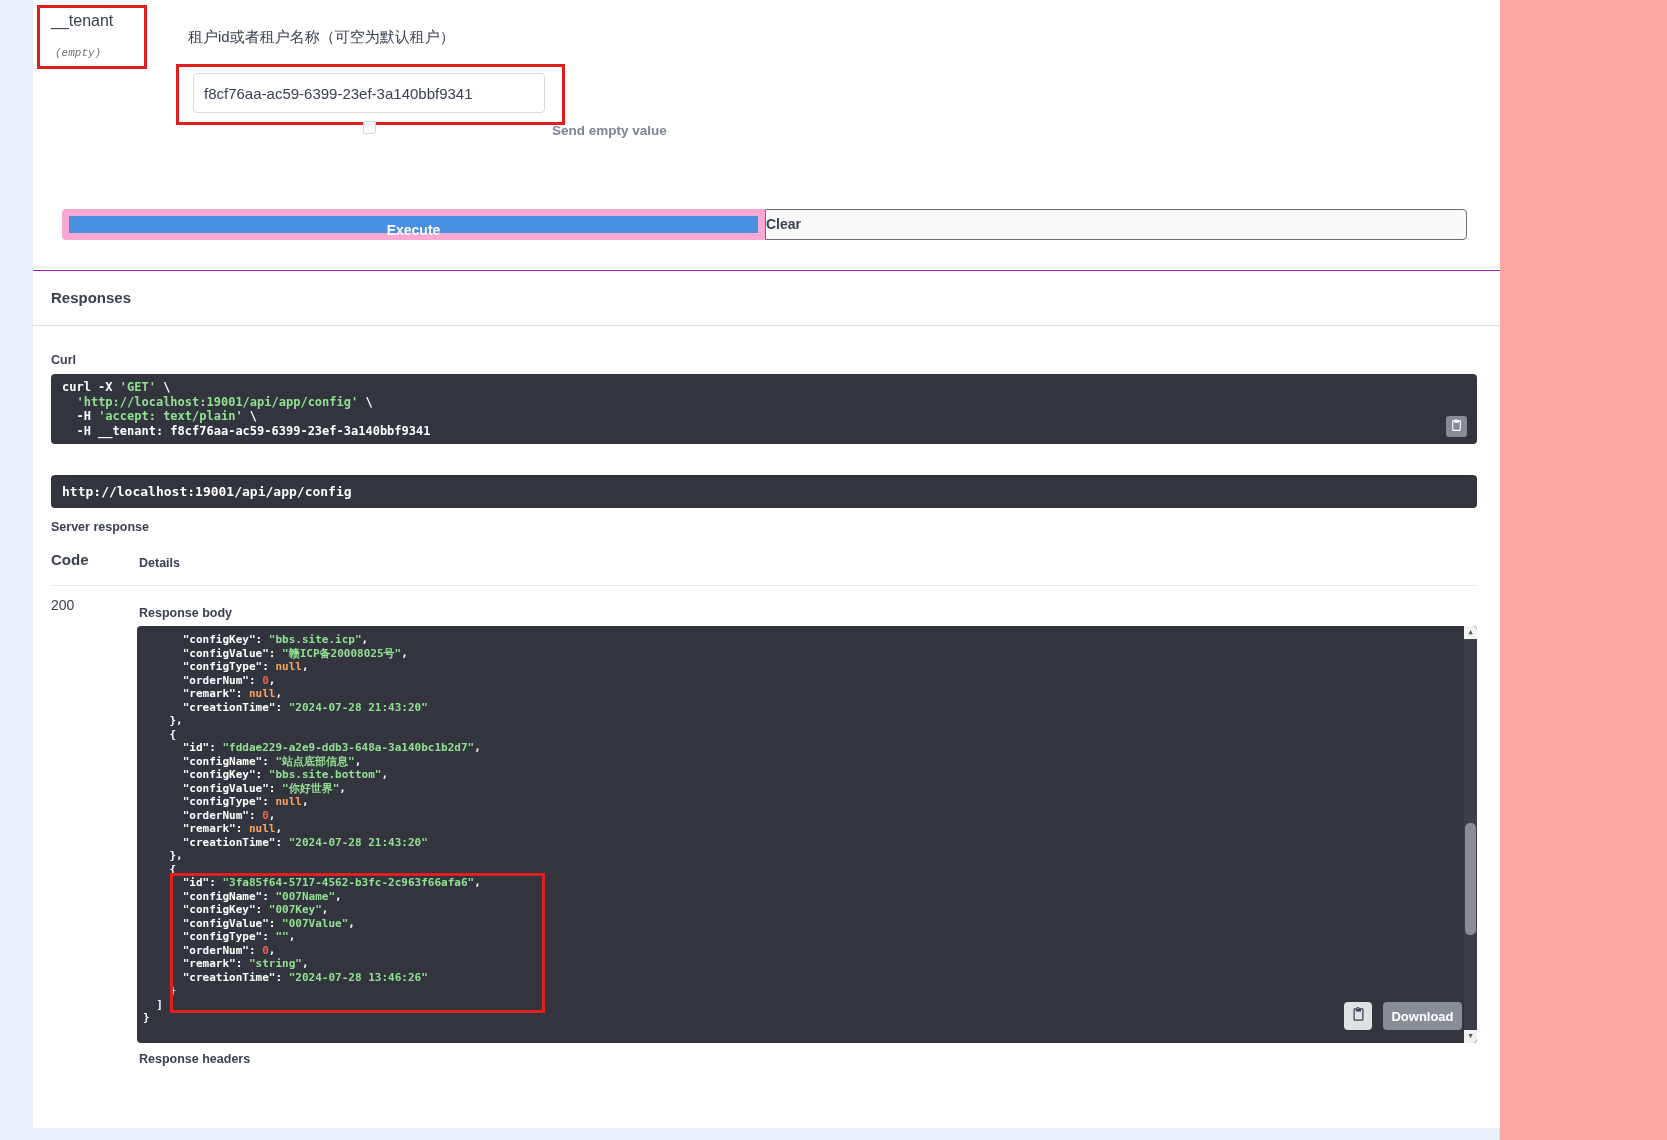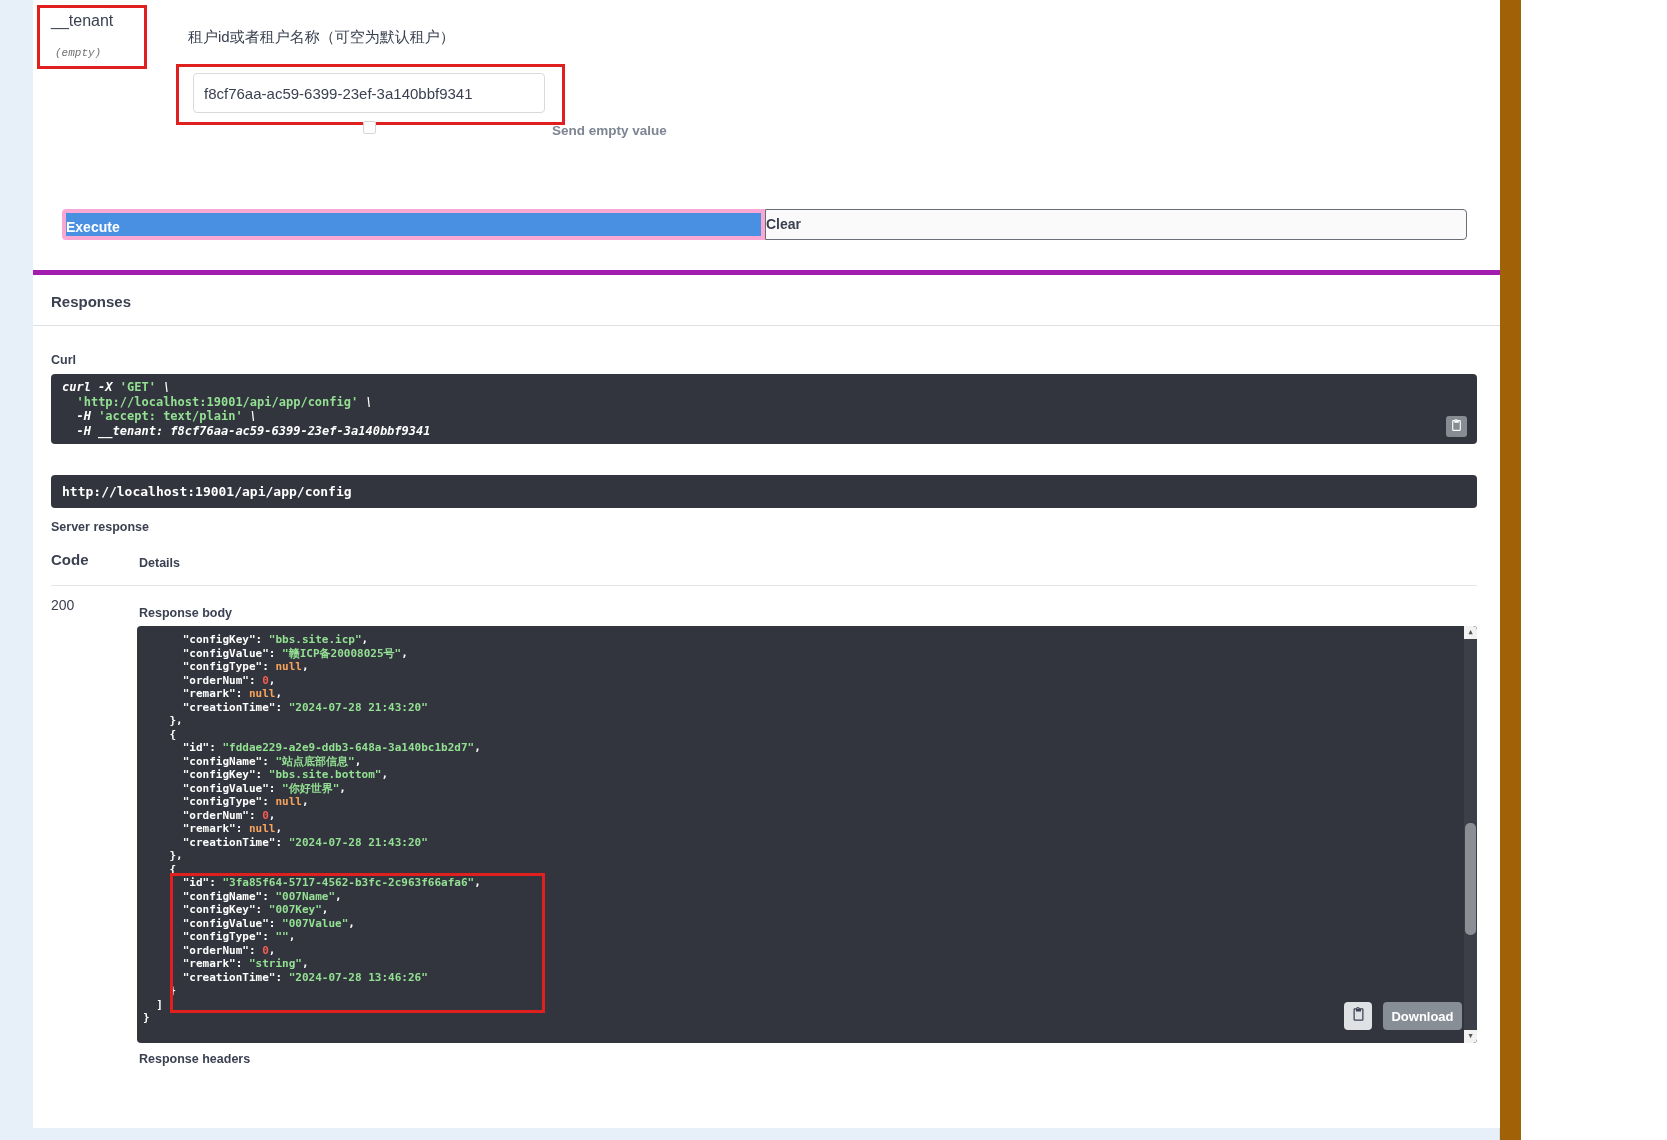--- a/index.html
+++ b/index.html
@@ -1,50 +1,50 @@
 <!DOCTYPE html>
 <html><head>
 <meta charset="utf-8">
 <style>
   * { margin:0; padding:0; box-sizing:border-box; }
   body { font-family:"Liberation Sans","DejaVu Sans",sans-serif; background:#fff; }
-  .canvas { position:relative; width:1521px; height:1140px; overflow:hidden; background:#a16207; }
+  .canvas { position:relative; width:1667px; height:1140px; overflow:hidden; background:#fca5a5; }
   .opblock-bg { position:absolute; left:0; top:0; width:1500px; height:1140px; background:#e7f0f9; border-right:1px solid #d7dde4; }
   .panel { position:absolute; left:33px; top:0; width:1467px; height:1128px; background:#ffffff; }
 
   .abs { position:absolute; }
 
   
   .annotation { position:absolute; border:3px solid #e01f1f; pointer-events:none; }
 
   
   .param-name { font-size:16px; color:#3b4151; }
   .param-in { font-size:11px; font-style:italic; color:#707070; font-family:"Liberation Mono","DejaVu Sans Mono",monospace; }
   .param-desc { font-size:15px; color:#3b4151; }
   .param-input { width:352px; height:40px; border:1px solid #d9d9d9; border-radius:4px; padding:0 10px; font-size:15px; color:#3b4151; background:#fff; font-family:"Liberation Sans","DejaVu Sans",sans-serif; }
   .empty-checkbox { width:13px; height:13px; appearance:none; -webkit-appearance:none; border:1px solid #d6d6d6; background:#fdfdfd; border-radius:2px; }
   .empty-label { font-size:13.5px; font-weight:bold; color:#7d8492; }
 
   
-  .btn-execute { position:absolute; left:29px; top:209px; width:703px; height:31px; background:#4990e2; border:4px solid #f9a8d4; border-radius:4px 0 0 4px; color:#fff; font-weight:bold; font-size:14px; line-height:29px; cursor:pointer; }
+  .btn-execute { position:absolute; left:29px; top:209px; width:703px; height:31px; background:#4990e2; border:7px solid #f9a8d4; border-radius:4px 0 0 4px; color:#fff; font-weight:bold; font-size:14px; text-align:center; line-height:29px; cursor:pointer; }
   .btn-clear { position:absolute; left:732px; top:209px; width:702px; height:31px; background:#fafafa; border:1px solid #6a6f76; border-radius:0 4px 4px 0; color:#3b4151; font-weight:bold; font-size:14px; line-height:29px; cursor:pointer; }
 
   
-  .responses-bar { position:absolute; left:0; top:270px; width:1467px; height:56px; border-top:5px solid #a21caf; border-bottom:1px solid #dcdfe3; }
+  .responses-bar { position:absolute; left:0; top:270px; width:1467px; height:56px; border-top:1px solid #a21caf; border-bottom:1px solid #dcdfe3; }
   .responses-title { position:absolute; left:18px; top:18px; font-size:15px; font-weight:bold; color:#3b4151; }
 
   .section-label { position:absolute; font-size:12.5px; font-weight:bold; color:#3b4151; }
 
   .dark-block { position:absolute; background:#32353d; border-radius:4px; font-family:"DejaVu Sans Mono","Liberation Mono",monospace; font-weight:bold; color:#fff; }
   .code-line { white-space:pre; }
 
   .curl-block { left:18px; top:374px; width:1426px; height:70px; padding:6px 11px; font-size:12px; line-height:14.5px; }
   .url-block  { left:18px; top:475px; width:1426px; height:33px; padding:0 11px; font-size:13px; line-height:33px; }
 
-  .tok-plain { color:#ffffff;font-style:italic; }
+  .tok-plain { color:#ffffff; }
   .tok-string, .tok-str { color:#93e093; }
   .tok-key { color:#ffffff; }
   .tok-null { color:#f8a25c; }
   .tok-num { color:#f55d53; }
 
   
   .copy-btn-dark { position:absolute; right:10px; bottom:7px; width:21px; height:21px; background:#878b92; border:none; border-radius:3px; display:flex; align-items:center; justify-content:center; cursor:pointer; }
 
   
   .code-header { position:absolute; left:18px; top:551px; font-size:15px; font-weight:bold; color:#3b4151; }

